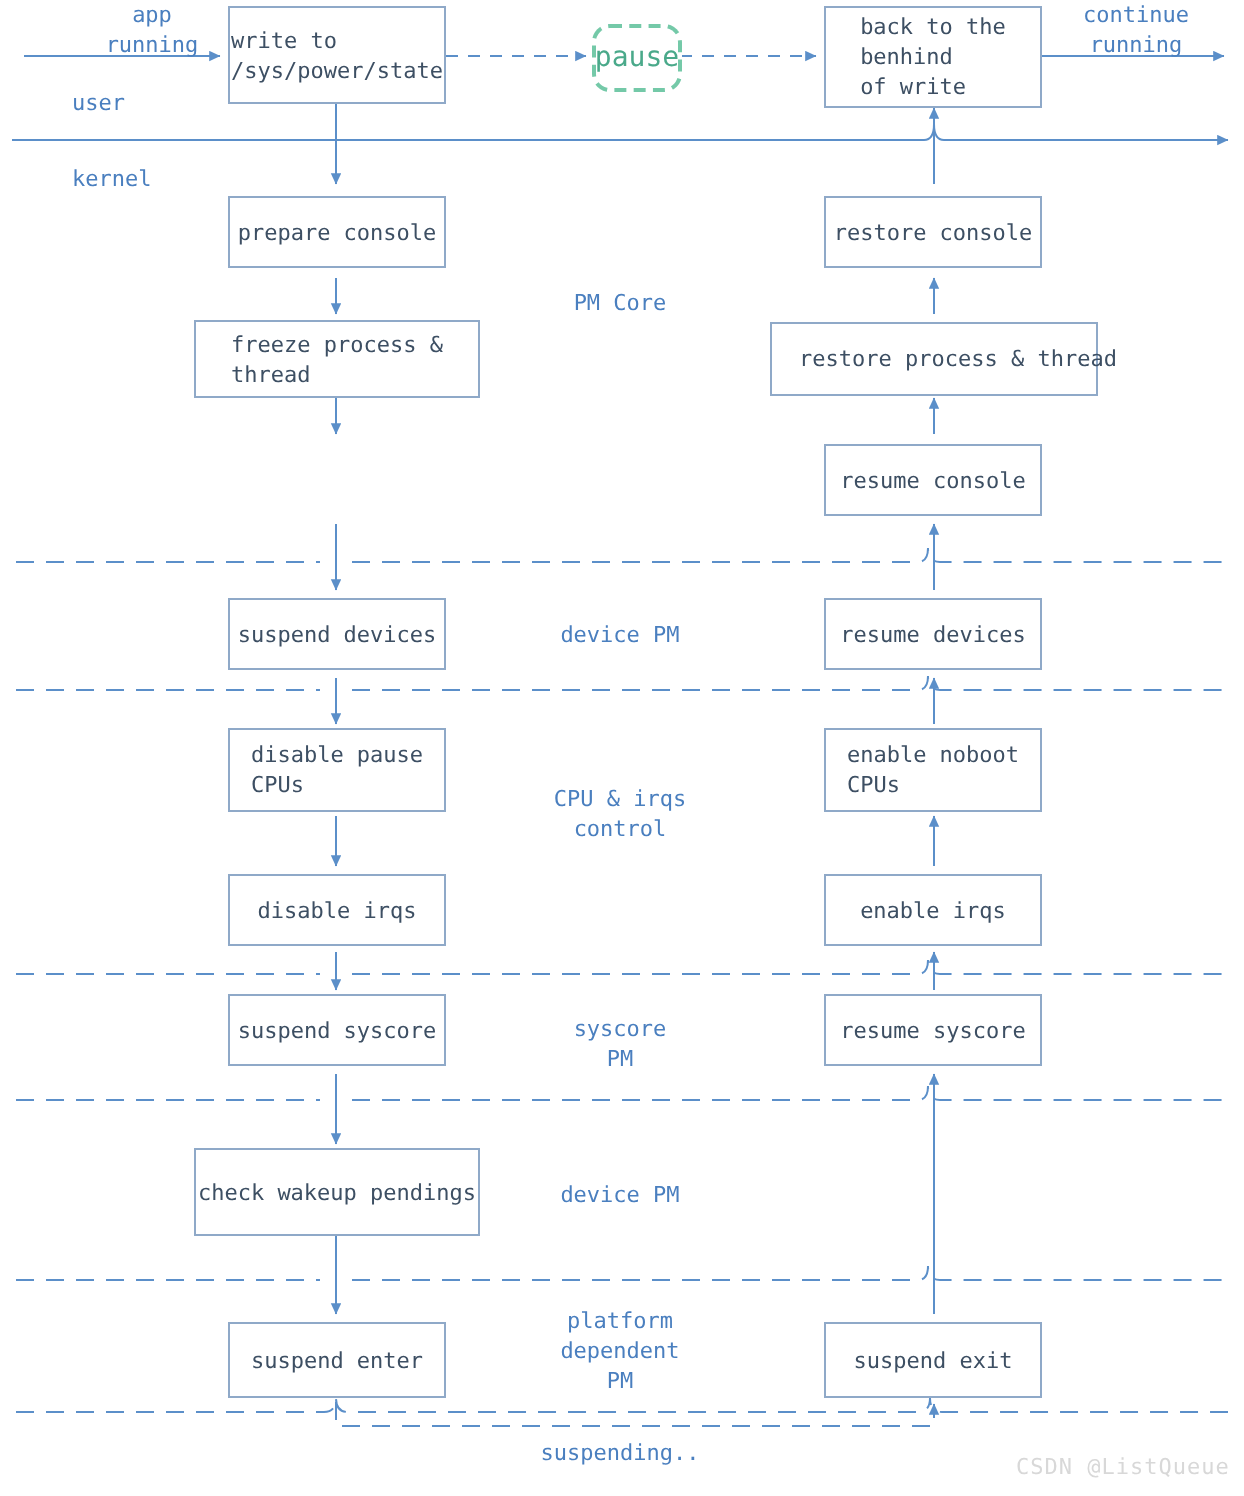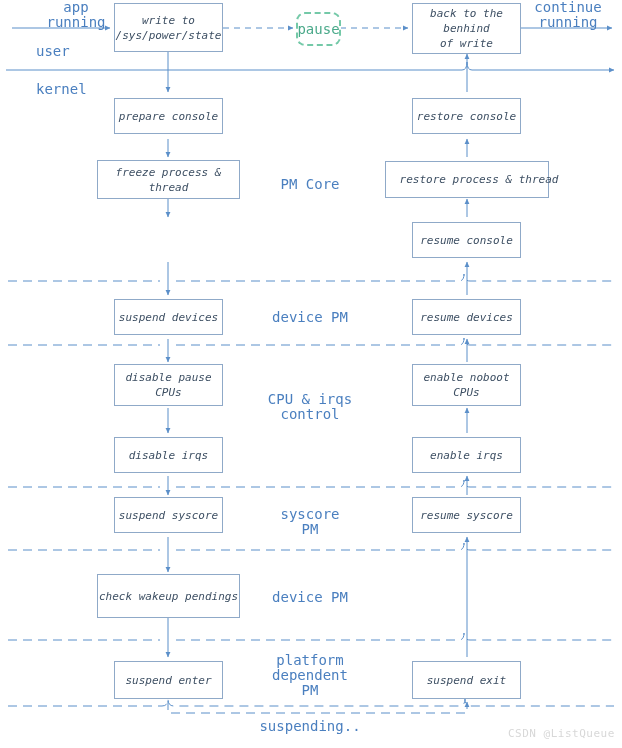--- a/index.html
+++ b/index.html
@@ -29,43 +29,42 @@
     position: absolute;
     box-sizing: border-box;
     border: 1px solid #8fa9c8;
     background: #ffffff;
     color: #3d4f63;
     font-size: 11px;
     line-height: 15px;
     display: flex;
     align-items: center;
     justify-content: center;
-    text-align: center;
+    text-align: left;
     white-space: pre;
     letter-spacing: 0px;
-    font-style: italic;
   }
   .pause-node {
     position: absolute;
     box-sizing: border-box;
     border: 2px dashed #74c9a8;
     border-radius: 9px;
     background: #ffffff;
     color: #4aa98a;
     font-size: 14px;
     line-height: 13px;
     display: flex;
     align-items: center;
     justify-content: center;
     text-align: center;
   }
   .lbl {
     position: absolute;
     color: #4a7fbf;
-    font-size: 14px;
+    font-size: 11px;
     line-height: 15px;
     text-align: center;
     white-space: pre;
   }
   .lbl.left {
     text-align: left;
   }
   .watermark {
     position: absolute;
     color: #d8d8d8;
@@ -160,21 +159,21 @@
   <div class="node" style="left:412px; top:98px; width:109px; height:36px;">restore console</div>
   <div class="node" style="left:385px; top:161px; width:164px; height:37px;padding-left:24px;">restore process &amp; thread</div>
   <div class="node" style="left:412px; top:222px; width:109px; height:36px;">resume console</div>
   <div class="node" style="left:412px; top:299px; width:109px; height:36px;">resume devices</div>
   <div class="node" style="left:412px; top:364px; width:109px; height:42px;">enable noboot
 CPUs</div>
   <div class="node" style="left:412px; top:437px; width:109px; height:36px;">enable irqs</div>
   <div class="node" style="left:412px; top:497px; width:109px; height:36px;">resume syscore</div>
   <div class="node" style="left:412px; top:661px; width:109px; height:38px;">suspend exit</div>
 
-  <div class="lbl" style="left:255px; top:177px; width:110px;">PM Core</div>
+  <div class="lbl" style="left:255px; top:144px; width:110px;">PM Core</div>
   <div class="lbl" style="left:255px; top:310px; width:110px;">device PM</div>
   <div class="lbl" style="left:255px; top:392px; width:110px;">CPU &amp; irqs
 control</div>
   <div class="lbl" style="left:255px; top:507px; width:110px;">syscore
 PM</div>
   <div class="lbl" style="left:255px; top:590px; width:110px;">device PM</div>
   <div class="lbl" style="left:255px; top:653px; width:110px;">platform
 dependent
 PM</div>
 

